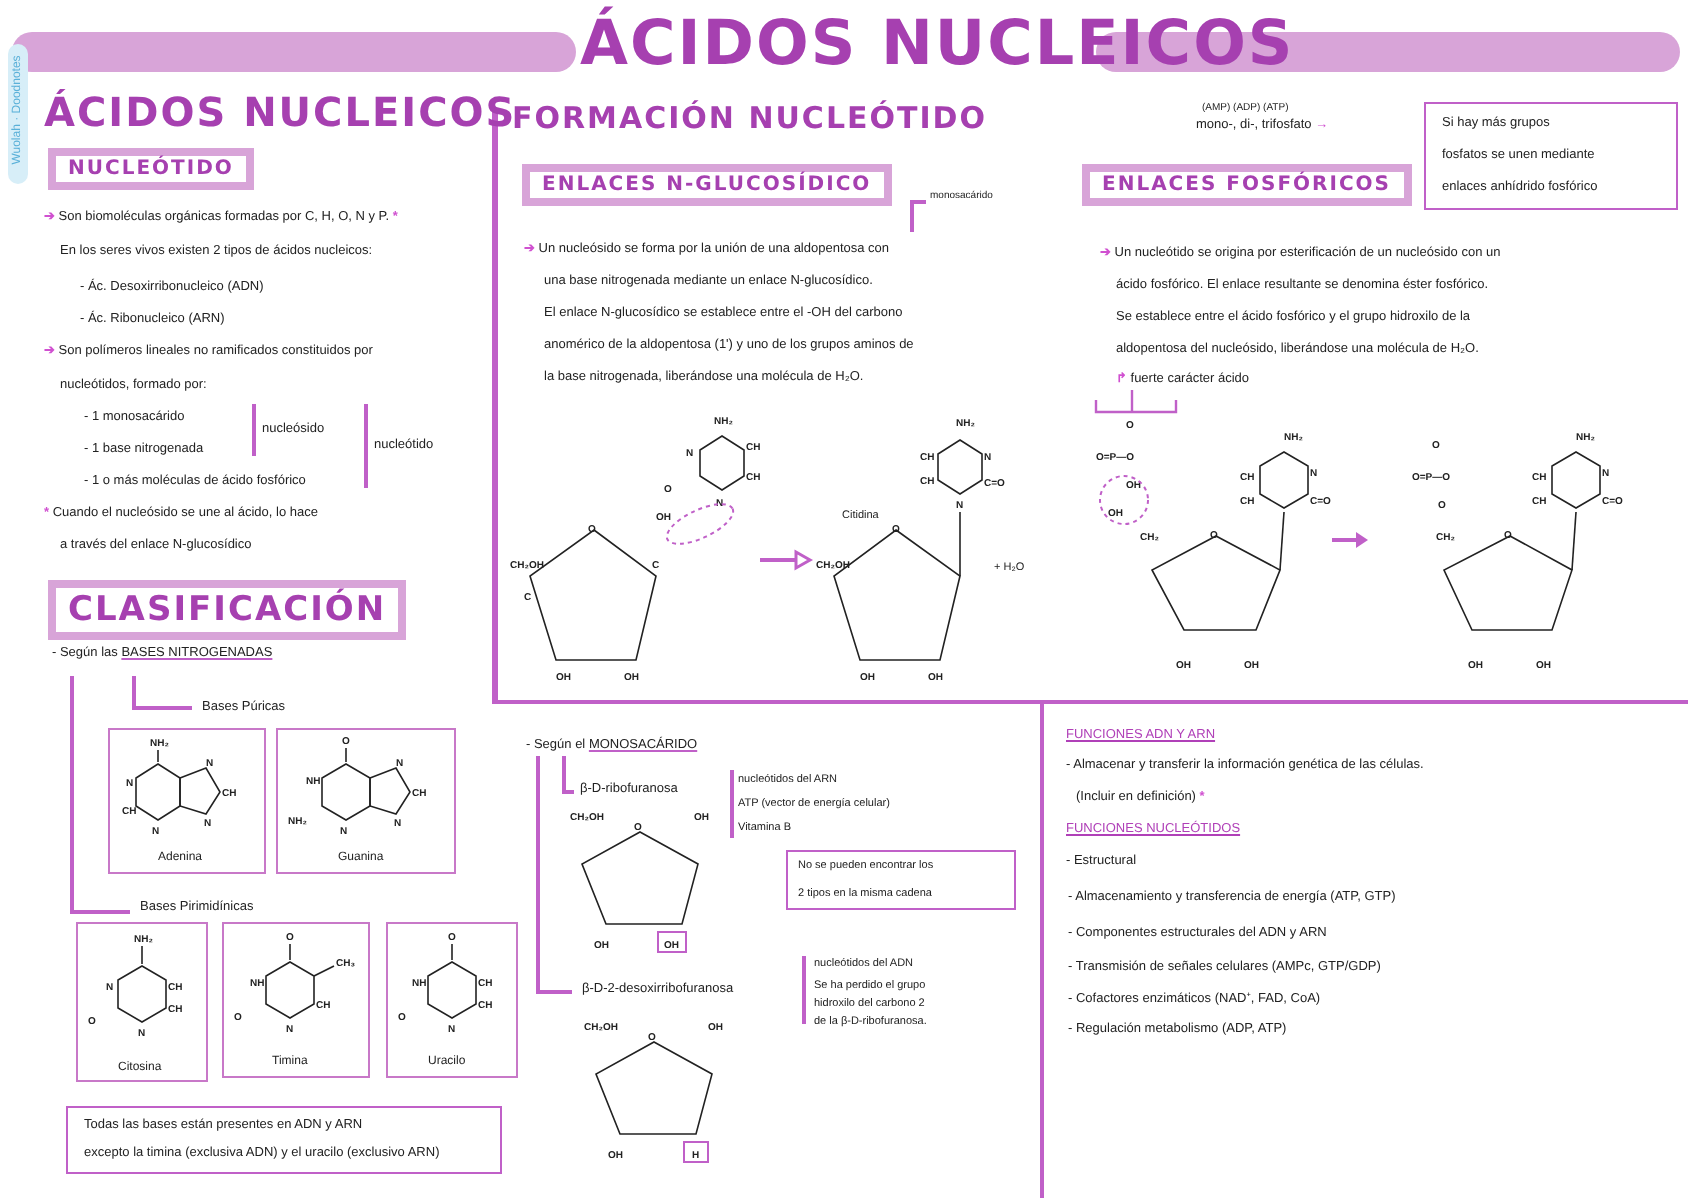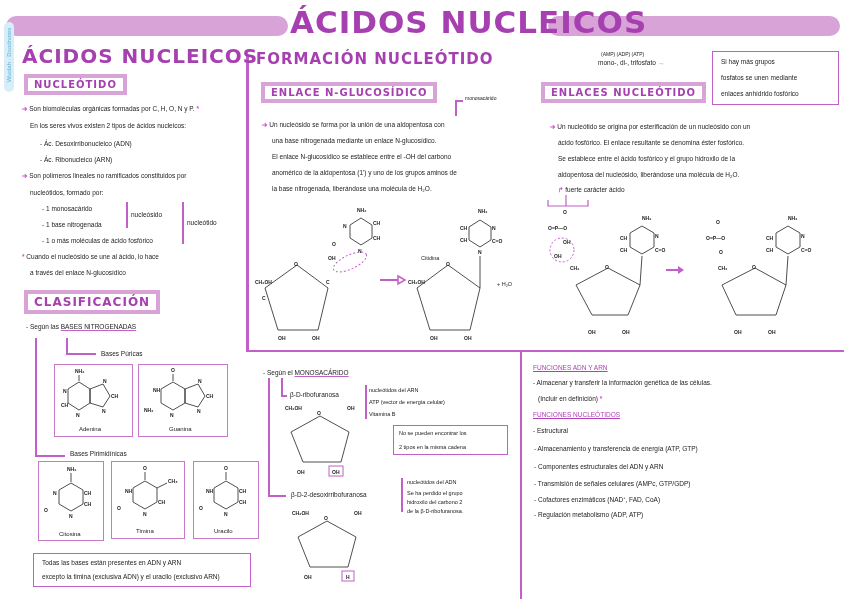--- a/index.html
+++ b/index.html
@@ -53,21 +53,21 @@
 <div class="txt" style="left:42px; top:222px;">- 1 base nitrogenada</div>
 <div class="txt" style="left:42px; top:238px;">- 1 o más moléculas de ácido fosfórico</div>
 <div class="vline" style="left:126px; top:202px; width:1.5px; height:26px;"></div>
 <div class="txt" style="left:131px; top:212px;">nucleósido</div>
 <div class="vline" style="left:182px; top:202px; width:1.5px; height:42px;"></div>
 <div class="txt" style="left:187px; top:220px;">nucleótido</div>
 
 <div class="txt" style="left:22px; top:254px;"><span class="bullet">*</span> <span>Cuando el nucleósido se une al ácido, lo hace</span></div>
 <div class="txt" style="left:30px; top:270px;">a través del enlace N-glucosídico</div>
 
-<div class="boxed-label" style="left:24px; top:290px; font-size:12px;">CLASIFICACIÓN</div>
+<div class="boxed-label" style="left:24px; top:290px; font-size:17px;">CLASIFICACIÓN</div>
 <div class="txt" style="left:26px; top:324px;"><span>- Según las </span><span class="ul">BASES NITROGENADAS</span></div>
 
 <div class="vline" style="left:35px; top:338px; width:1.5px; height:118px;"></div>
 <div class="hline" style="left:35px; top:455px; width:30px; height:1.5px;"></div>
 <div class="vline" style="left:66px; top:338px; width:1.5px; height:16px;"></div>
 <div class="hline" style="left:66px; top:353px; width:30px; height:1.5px;"></div>
 <div class="txt" style="left:101px; top:351px;">Bases Púricas</div>
 <div class="txt" style="left:70px; top:451px;">Bases Pirimidínicas</div>
 
 <div class="pbox" style="left:54px; top:364px; width:79px; height:73px;">
@@ -144,21 +144,21 @@
   </svg>
   <div class="mol-label" style="left:20px; top:66px;">Uracilo</div>
 </div>
 
 <div class="note-box" style="left:33px; top:553px; width:218px; height:34px;">
   <div class="txt" style="left:8px; top:6px;">Todas las bases están presentes en ADN y ARN</div>
   <div class="txt" style="left:8px; top:20px;">excepto la timina (exclusiva ADN) y el uracilo (exclusivo ARN)</div>
 </div>
 
 <div class="h1" style="left:256px; top:50px; font-size:15px;">FORMACIÓN NUCLEÓTIDO</div>
-<div class="boxed-label" style="left:261px; top:82px; font-size:10px;">ENLACE N-GLUCOSÍDICO</div>
+<div class="boxed-label" style="left:261px; top:82px; font-size:10px;">ENLACES N-GLUCOSÍDICO</div>
 
 <div class="vline" style="left:455px; top:100px; width:1.5px; height:16px;"></div>
 <div class="hline" style="left:455px; top:100px; width:8px; height:1.5px;"></div>
 <div class="txt" style="left:465px; top:96px; font-size:5px;">monosacárido</div>
 
 <div class="txt" style="left:262px; top:122px;"><span class="bullet">➔</span> <span>Un nucleósido se forma por la unión de una aldopentosa con</span></div>
 <div class="txt" style="left:272px; top:138px;">una base nitrogenada mediante un enlace N-glucosídico.</div>
 <div class="txt" style="left:272px; top:154px;">El enlace N-glucosídico se establece entre el -OH del carbono</div>
 <div class="txt" style="left:272px; top:170px;">anomérico de la aldopentosa (1') y uno de los grupos aminos de</div>
 <div class="txt" style="left:272px; top:186px;">la base nitrogenada, liberándose una molécula de H₂O.</div>
@@ -196,21 +196,21 @@
   <line x1="230" y1="56" x2="230" y2="88" stroke="#222" stroke-width="0.8"></line>
   <polygon points="198,65 230,88 220,130 180,130 167,88" stroke="#222" stroke-width="0.8" fill="none"></polygon>
   <text x="196" y="66">O</text>
     <text x="158" y="84">CH₂OH</text>
   <text x="180" y="140">OH</text>
     <text x="214" y="140">OH</text>
 </svg>
 <div class="txt" style="left:421px; top:256px; font-size:5.5px;">Citidina</div>
 <div class="txt" style="left:497px; top:282px; font-size:5.5px;">+ H₂O</div>
 
-<div class="boxed-label" style="left:541px; top:82px; font-size:10px;">ENLACES NUCLEÓTIDO</div>
+<div class="boxed-label" style="left:541px; top:82px; font-size:10px;">ENLACES FOSFÓRICOS</div>
 <div class="txt" style="left:601px; top:52px; font-size:5px;">(AMP)   (ADP)     (ATP)</div>
 <div class="txt" style="left:598px; top:60px;"><span>mono-, di-, trifosfato</span> <span class="bullet">→</span></div>
 <div class="note-box" style="left:712px; top:51px; width:127px; height:54px;">
   <div class="txt" style="left:8px; top:7px;">Si hay más grupos</div>
   <div class="txt" style="left:8px; top:23px;">fosfatos se unen mediante</div>
   <div class="txt" style="left:8px; top:39px;">enlaces anhídrido fosfórico</div>
 </div>
 
 <div class="txt" style="left:550px; top:124px;"><span class="bullet">➔</span> <span>Un nucleótido se origina por esterificación de un nucleósido con un</span></div>
 <div class="txt" style="left:558px; top:140px;">ácido fosfórico. El enlace resultante se denomina éster fosfórico.</div>

